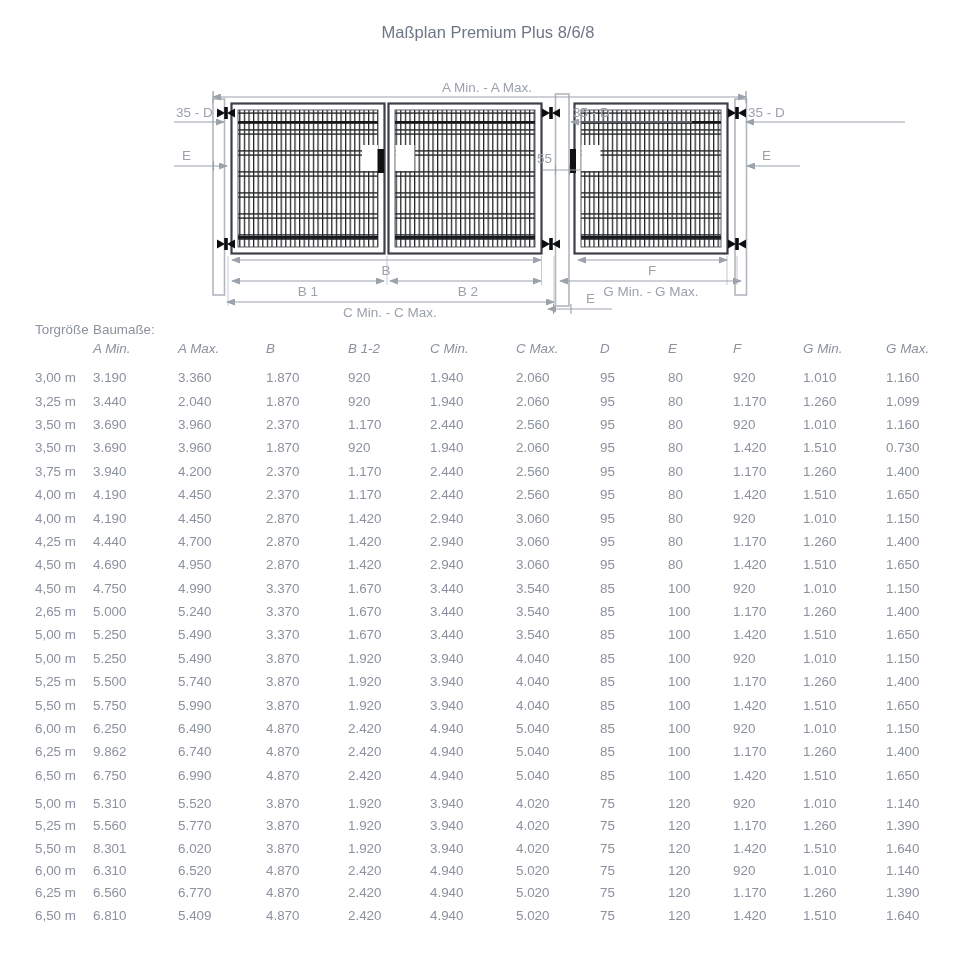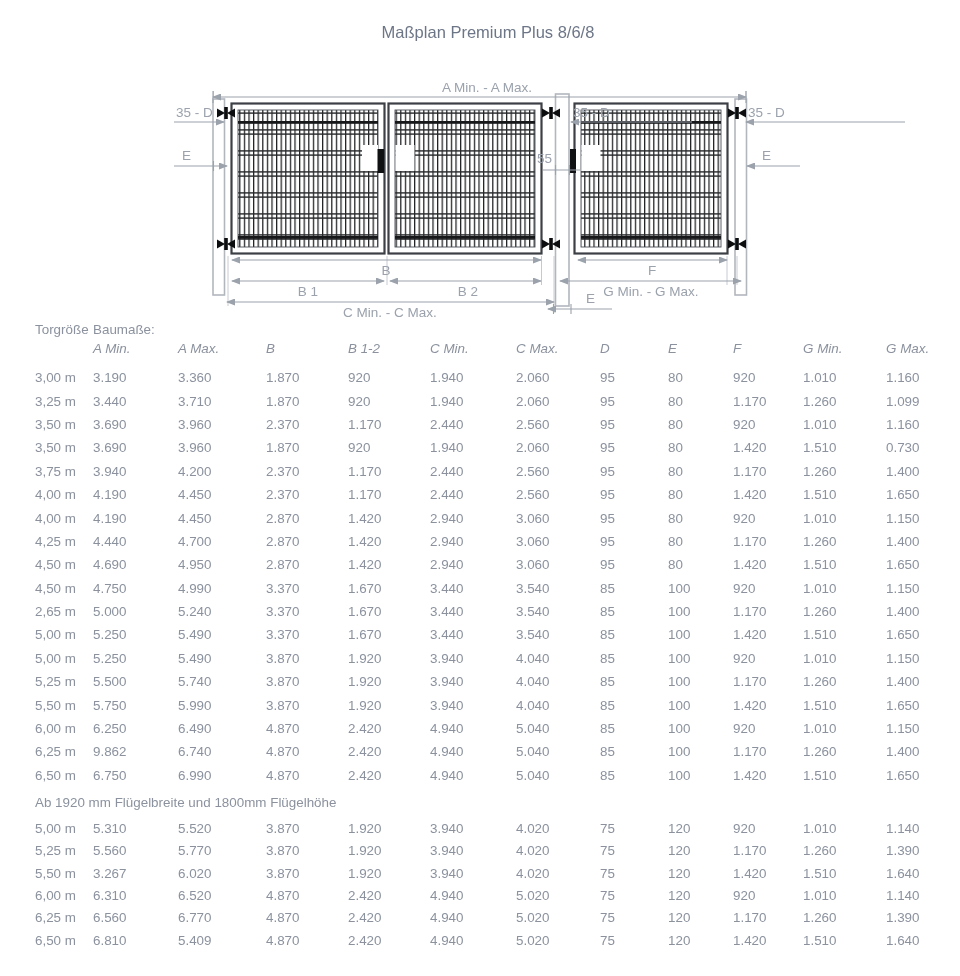--- a/index.html
+++ b/index.html
@@ -233,21 +233,21 @@
           <div class="cell">2.060</div>
           <div class="cell">95</div>
           <div class="cell">80</div>
           <div class="cell">920</div>
           <div class="cell">1.010</div>
           <div class="cell">1.160</div>
         </div>
         <div class="trow">
           <div class="cell">3,25 m</div>
           <div class="cell">3.440</div>
-          <div class="cell">3.710</div>
+          <div class="cell">2.040</div>
           <div class="cell">1.870</div>
           <div class="cell">920</div>
           <div class="cell">1.940</div>
           <div class="cell">2.060</div>
           <div class="cell">95</div>
           <div class="cell">80</div>
           <div class="cell">1.170</div>
           <div class="cell">1.260</div>
           <div class="cell">1.099</div>
         </div>
@@ -469,21 +469,20 @@
           <div class="cell">2.420</div>
           <div class="cell">4.940</div>
           <div class="cell">5.040</div>
           <div class="cell">85</div>
           <div class="cell">100</div>
           <div class="cell">1.420</div>
           <div class="cell">1.510</div>
           <div class="cell">1.650</div>
         </div>
       </div>
-      <div class="section-heading">Ab 1920 mm Flügelbreite und 1800mm Flügelhöhe</div>
       <div class="section s2">
         <div class="trow">
           <div class="cell">5,00 m</div>
           <div class="cell">5.310</div>
           <div class="cell">5.520</div>
           <div class="cell">3.870</div>
           <div class="cell">1.920</div>
           <div class="cell">3.940</div>
           <div class="cell">4.020</div>
           <div class="cell">75</div>
@@ -501,21 +500,21 @@
           <div class="cell">3.940</div>
           <div class="cell">4.020</div>
           <div class="cell">75</div>
           <div class="cell">120</div>
           <div class="cell">1.170</div>
           <div class="cell">1.260</div>
           <div class="cell">1.390</div>
         </div>
         <div class="trow">
           <div class="cell">5,50 m</div>
-          <div class="cell">3.267</div>
+          <div class="cell">8.301</div>
           <div class="cell">6.020</div>
           <div class="cell">3.870</div>
           <div class="cell">1.920</div>
           <div class="cell">3.940</div>
           <div class="cell">4.020</div>
           <div class="cell">75</div>
           <div class="cell">120</div>
           <div class="cell">1.420</div>
           <div class="cell">1.510</div>
           <div class="cell">1.640</div>

